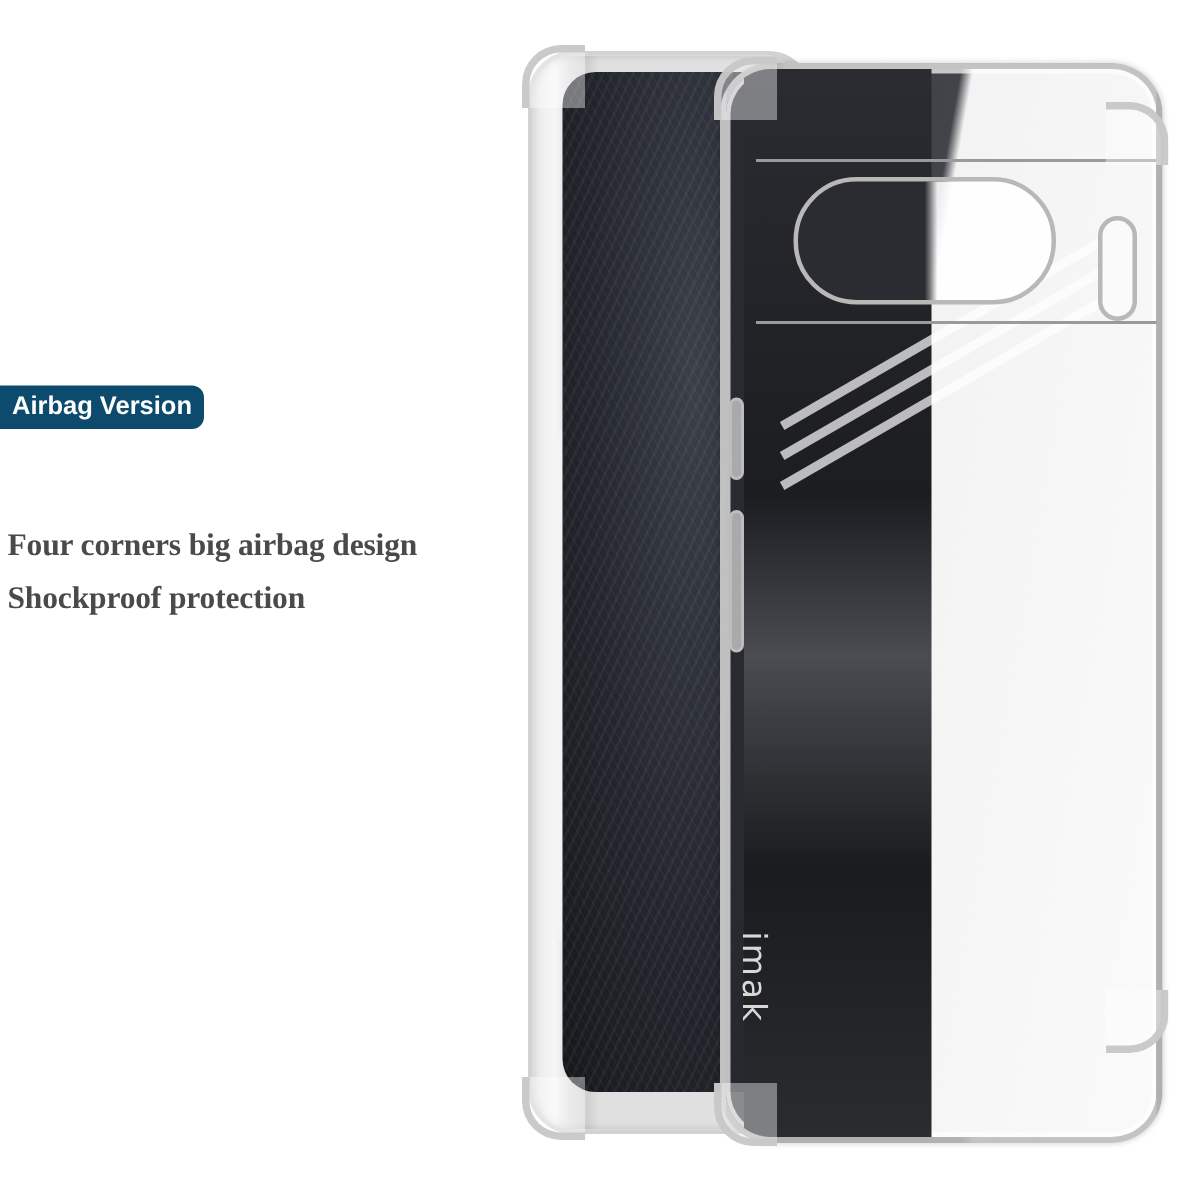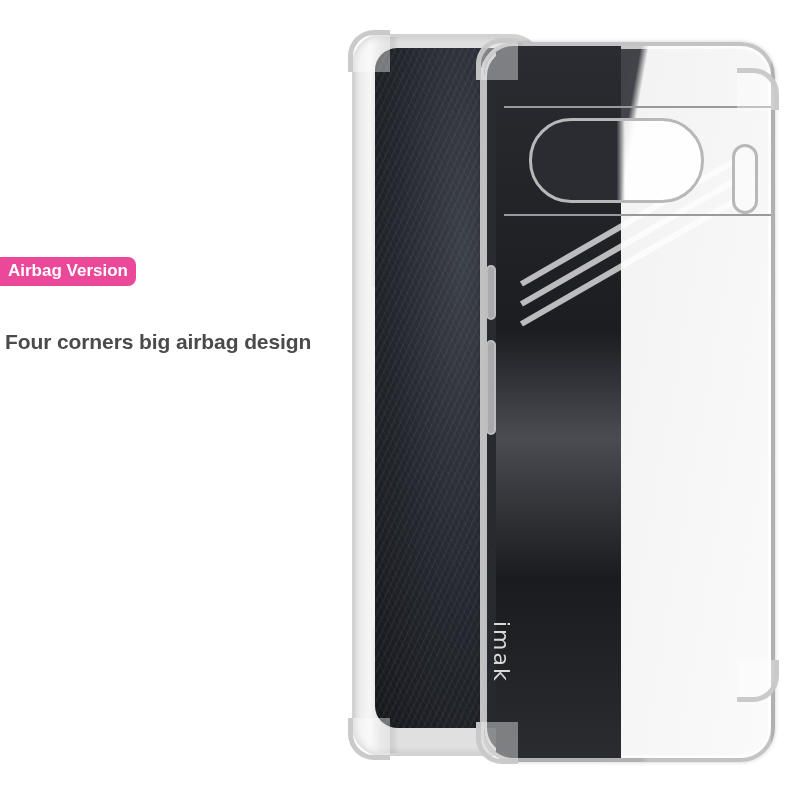--- a/index.html
+++ b/index.html
@@ -1,23 +1,23 @@
 <!DOCTYPE html>
 <html><head>
   <meta charset="utf-8">
   <style>
     * { box-sizing: border-box; margin: 0; padding: 0; }
     html, body { width: 800px; height: 800px; background: #ffffff; overflow: hidden; }
     body { position: relative; font-family: "Liberation Sans", sans-serif; }
 
     .text-block { position: absolute; left: 5px; top: 250px; width: 340px; }
     .title { font-size: 22px; font-weight: bold; color: #4a4a4a; letter-spacing: -0.2px; line-height: 28px; }
-    .badge { display: inline-block; margin-top: 7px; margin-left: -5px; background: #ec4899; color: #ffffff;
+    .badge { display: inline-block; margin-top: 7px; margin-left: -5px; background: #0c4a6e; color: #ffffff;
              font-size: 17px; font-weight: bold; padding: 3px 8px 4px 8px; border-radius: 0 8px 8px 0; line-height: 22px; }
-    .features { margin-top: 38px; list-style: none; }
+    .features { margin-top: 60px; list-style: none; font-family: Liberation Serif, serif; }
     .features li { font-size: 21px; font-weight: bold; color: #4a4a4a; line-height: 35px; letter-spacing: -0.1px; white-space: nowrap; }
 
     .product { position: absolute; left: 340px; top: 20px; width: 460px; height: 780px; }
     .back-case { position: absolute; left: 12px; top: 14px; width: 190px; height: 722px; border-radius: 30px;
                  background: linear-gradient(90deg, #e8e8e8 0%, #f6f6f6 8%, #dcdcdc 14%, #cfcfcf 20%, #e0e0e0 24%);
                  border: 3px solid #d2d2d2; box-shadow: inset 0 0 6px rgba(0,0,0,0.15); }
     .back-screen { position: absolute; left: 35px; top: 28px; width: 175px; height: 680px; border-radius: 22px 0 0 22px;
                    background: radial-gradient(ellipse at 50% 30%, #3b3f48 0%, #23262d 55%, #15171b 100%);
                    overflow: hidden; }
     .back-screen::before { content: ""; position: absolute; inset: 0;
@@ -48,20 +48,21 @@
     .c-bbl { left: 8px; top: 698px; border-radius: 0 0 0 26px; border-right: none; border-top: none; }
     .button-cut { position: absolute; left: 146px; width: 10px; height: 55px; border: 2px solid #bdbdbd; border-radius: 5px; background: rgba(255,255,255,0.6); }
   </style>
 </head>
 <body>
 
 <div class="text-block">
   <div class="badge">Airbag Version</div>
   <ul class="features">
     <li>Four corners big airbag design</li>
+    <li>Shockproof protection</li>
   </ul>
 </div>
 
 <div class="product">
   <div class="back-case">
     <div class="side-strip"></div>
   </div>
   <div class="back-screen"></div>
   <div class="corner c-btl"></div>
   <div class="corner c-bbl"></div>

